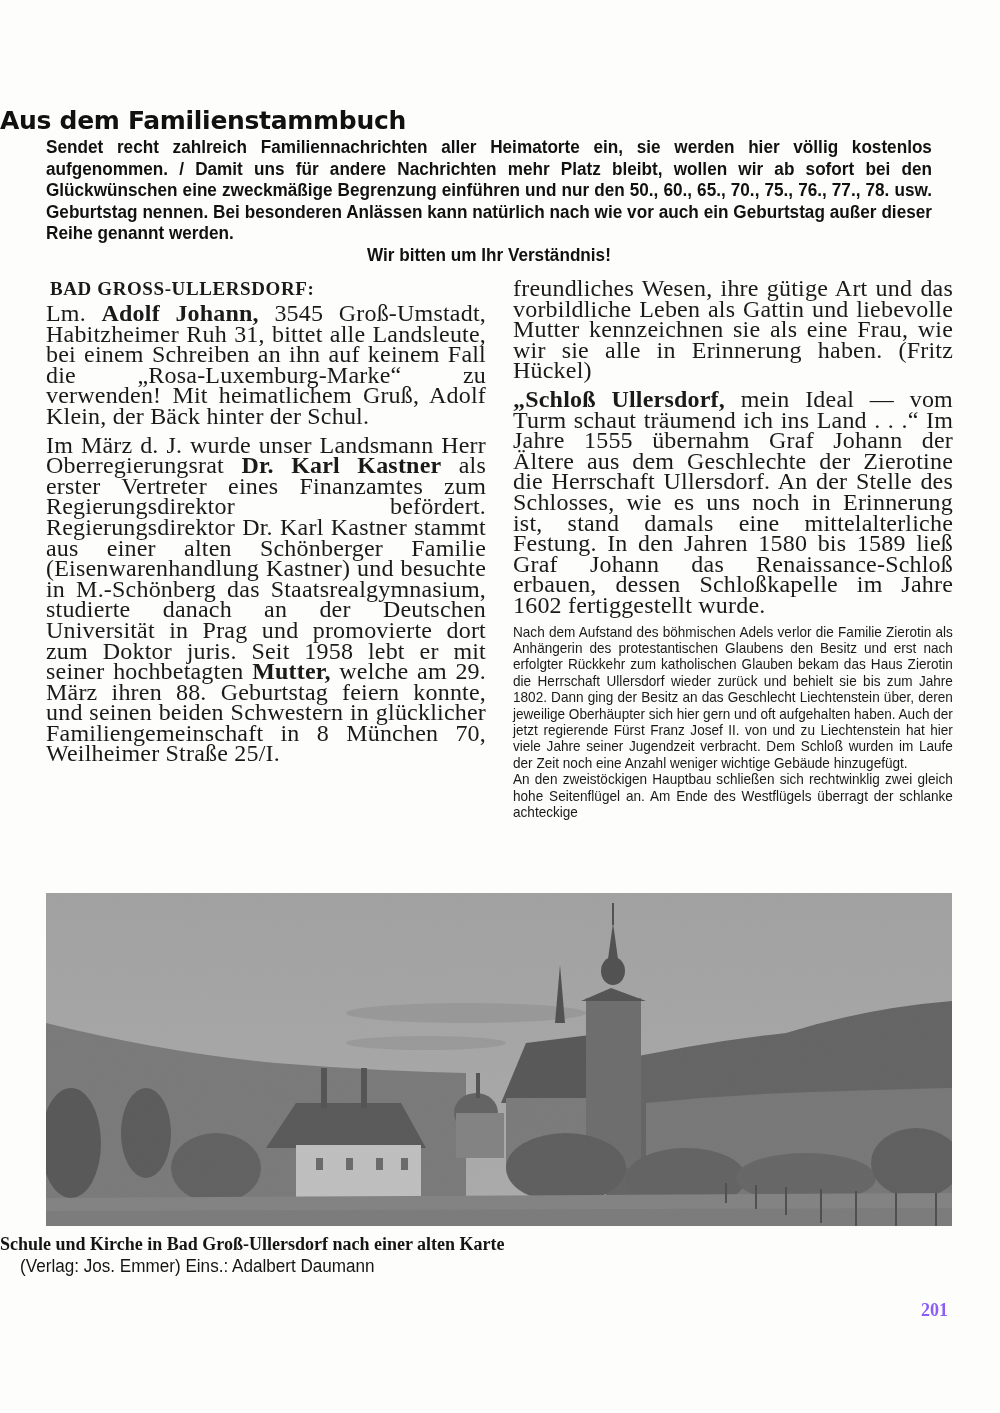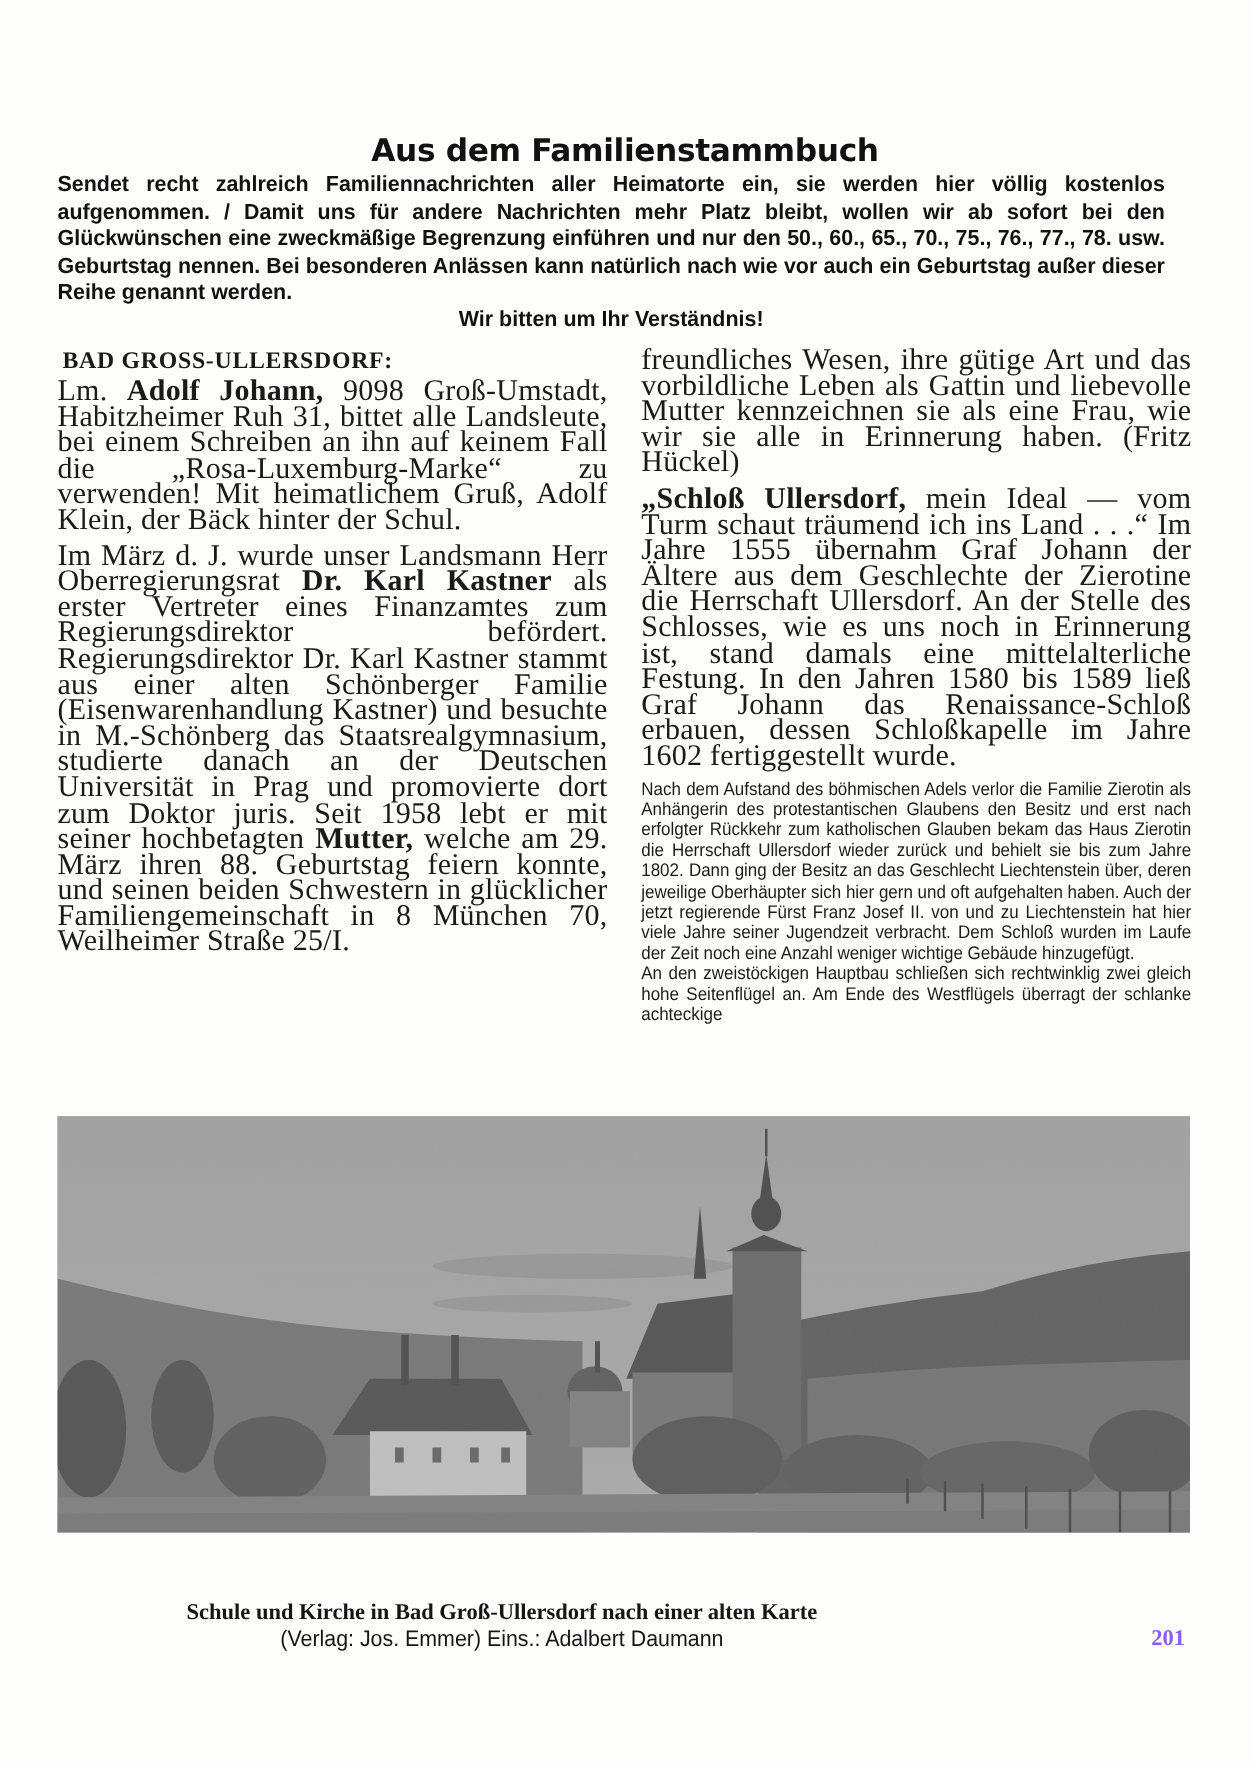--- a/index.html
+++ b/index.html
@@ -1,20 +1,20 @@
 <!DOCTYPE html>
 <html><head>
 <meta charset="utf-8">
 <style>
   html, body { margin: 0; padding: 0; background: #ffffff; }
   body { width: 1000px; height: 1413px; position: relative; overflow: hidden; color: #161616; }
   .page { position: absolute; left: 0; top: 0; width: 1000px; height: 1413px; background: #fdfdfc; }
 
   .title {
-    position: absolute; left: 0; top: 106px; width: 1000px; text-align: center;
+    position: absolute; left: 0; top: 106px; width: 1000px; text-align: left;
     font-family: "DejaVu Sans", sans-serif; font-weight: bold; font-size: 25px; letter-spacing: -0.3px;
     color: #111;
   }
   .intro {
     position: absolute; left: 46px; top: 137px; width: 904px;
     font-family: "Liberation Sans", sans-serif; font-weight: bold; font-size: 17.5px; line-height: 21.5px;
     text-align: justify; color: #111; transform: scaleX(0.98); transform-origin: left top;
   }
   .intro-last { display: block; text-align: center; text-align-last: center; }
 
@@ -33,21 +33,21 @@
     margin: 0; letter-spacing: 0; transform: scaleX(0.93); transform-origin: left top; width: 473px;
   }
 
   .photo {
     position: absolute; left: 46px; top: 893px; width: 906px; height: 333px; overflow: hidden;
     background: #8d8d8d;
   }
   .photo svg { display: block; }
 
   .caption {
-    position: absolute; left: 0; top: 1278px; width: 803px; text-align: center; color: #151515;
+    position: absolute; left: 0; top: 1233px; width: 803px; color: #151515;
   }
   .caption-main { font-family: "Liberation Serif", serif; font-weight: bold; font-size: 18px; line-height: 22px; }
   .caption-sub { font-family: "Liberation Sans", sans-serif; font-size: 18px; line-height: 22px; transform: scaleX(0.95); }
   .page-number {
     position: absolute; right: 52px; top: 1300px; font-family: "Liberation Serif", serif;
     font-weight: bold; font-size: 18px; color: #8b5cf6;
   }
 </style>
 </head>
 <body>
@@ -58,21 +58,21 @@
 
   <div class="intro">
     <span>Sendet recht zahlreich Familiennachrichten aller Heimatorte ein, sie werden hier völlig kostenlos aufgenommen. / Damit uns für andere Nachrichten mehr Platz bleibt, wollen wir ab sofort bei den Glückwünschen eine zweckmäßige Begrenzung einführen und nur den 50., 60., 65., 70., 75., 76., 77., 78. usw. Geburtstag nennen. Bei besonderen Anlässen kann natürlich nach wie vor auch ein Geburtstag außer dieser Reihe genannt werden.</span>
     <span class="intro-last">Wir bitten um Ihr Verständnis!</span>
   </div>
 
   <div class="col col-left">
     <div class="section-head">BAD GROSS-ULLERSDORF:</div>
 
     <p class="p">
-      <span>Lm. </span><b>Adolf Johann,</b><span> 9098 Groß-Umstadt, Habitzheimer Ruh 31, bittet alle Landsleute, bei einem Schreiben an ihn auf keinem Fall die „Rosa-Luxemburg-Marke“ zu verwenden! Mit heimatlichem Gruß, Adolf Klein, der Bäck hinter der Schul.</span>
+      <span>Lm. </span><b>Adolf Johann,</b><span> 3545 Groß-Umstadt, Habitzheimer Ruh 31, bittet alle Landsleute, bei einem Schreiben an ihn auf keinem Fall die „Rosa-Luxemburg-Marke“ zu verwenden! Mit heimatlichem Gruß, Adolf Klein, der Bäck hinter der Schul.</span>
     </p>
 
     <p class="p">
       <span>Im März d. J. wurde unser Landsmann Herr Oberregierungsrat </span><b>Dr. Karl Kastner</b><span> als erster Vertreter eines Finanzamtes zum Regierungsdirektor befördert. Regierungsdirektor Dr. Karl Kastner stammt aus einer alten Schönberger Familie (Eisenwarenhandlung Kastner) und besuchte in M.-Schönberg das Staatsrealgymnasium, studierte danach an der Deutschen Universität in Prag und promovierte dort zum Doktor juris. Seit 1958 lebt er mit seiner hochbetagten </span><b>Mutter,</b><span> welche am 29. März ihren 88. Geburtstag feiern konnte, und seinen beiden Schwestern in glücklicher Familiengemeinschaft in 8 München 70, Weilheimer Straße 25/I.</span>
     </p>
 
   </div>
 
   <div class="col col-right">
     <p class="p">freundliches Wesen, ihre gütige Art und das vorbildliche Leben als Gattin und liebevolle Mutter kennzeichnen sie als eine Frau, wie wir sie alle in Erinnerung haben. (Fritz Hückel)</p>

